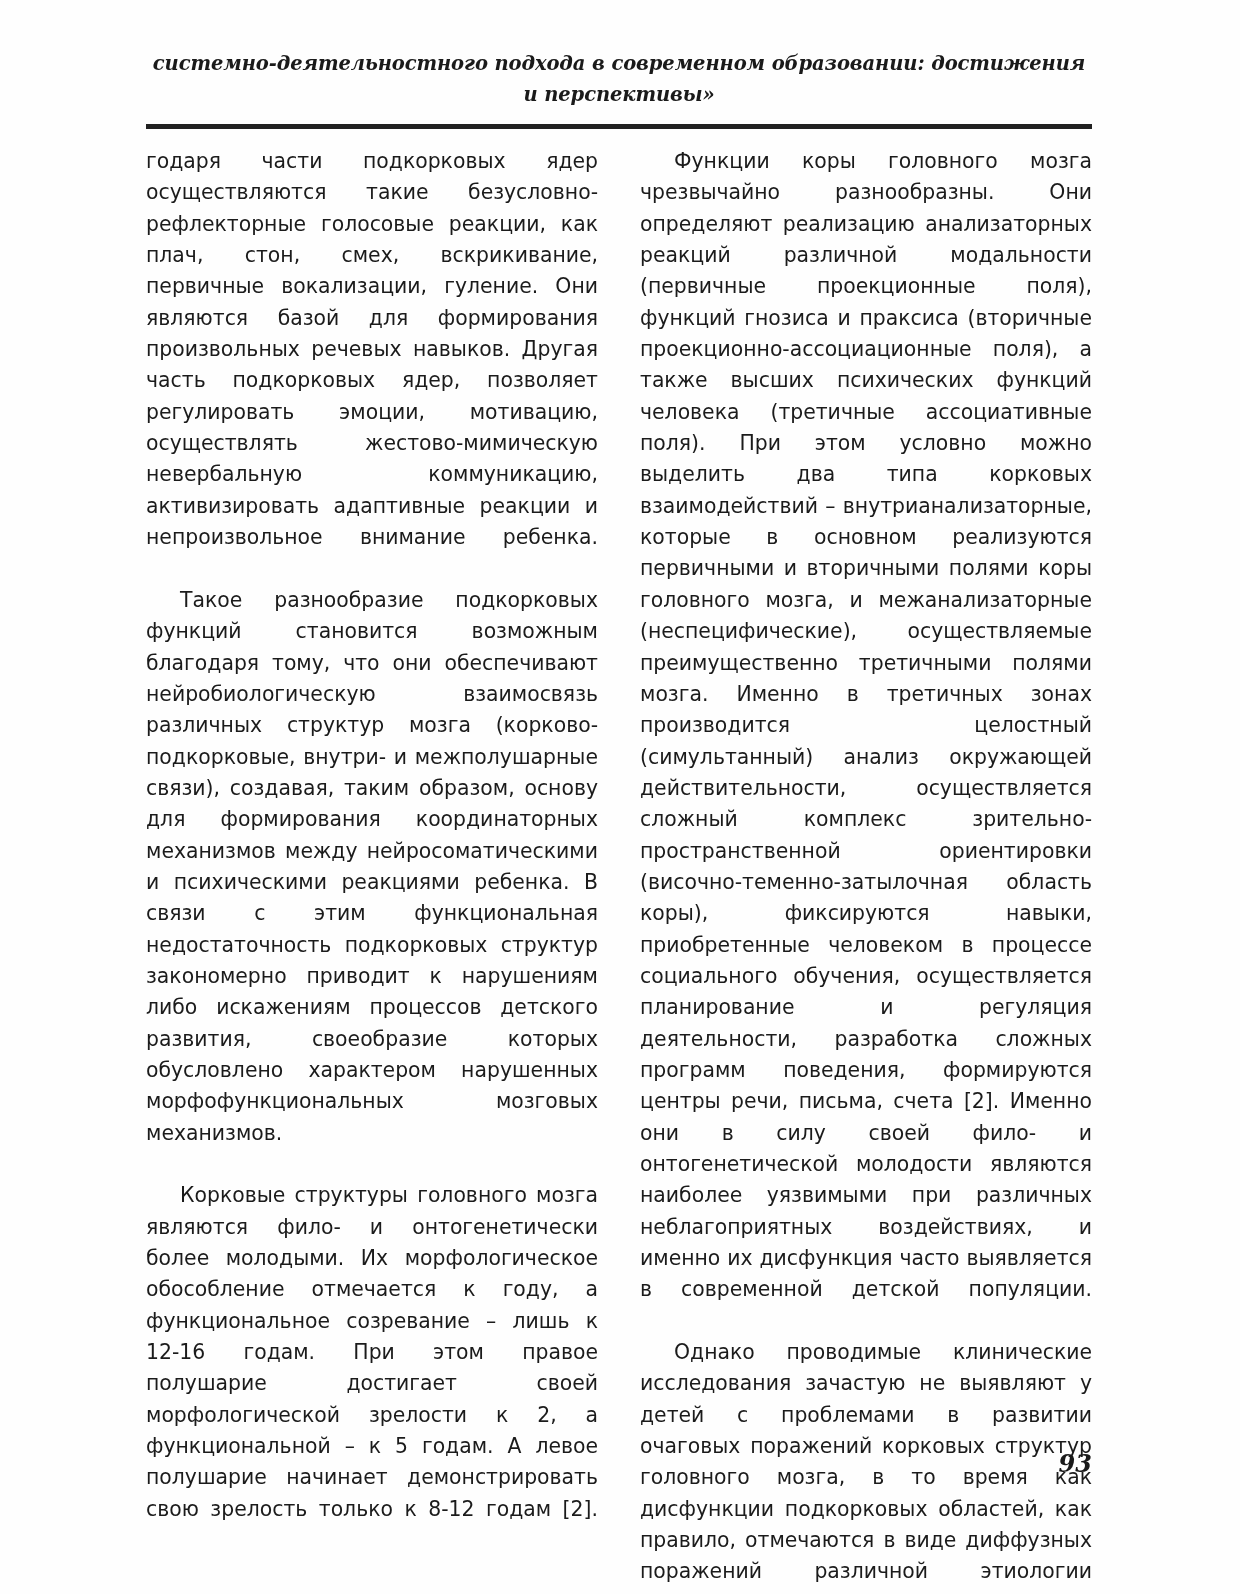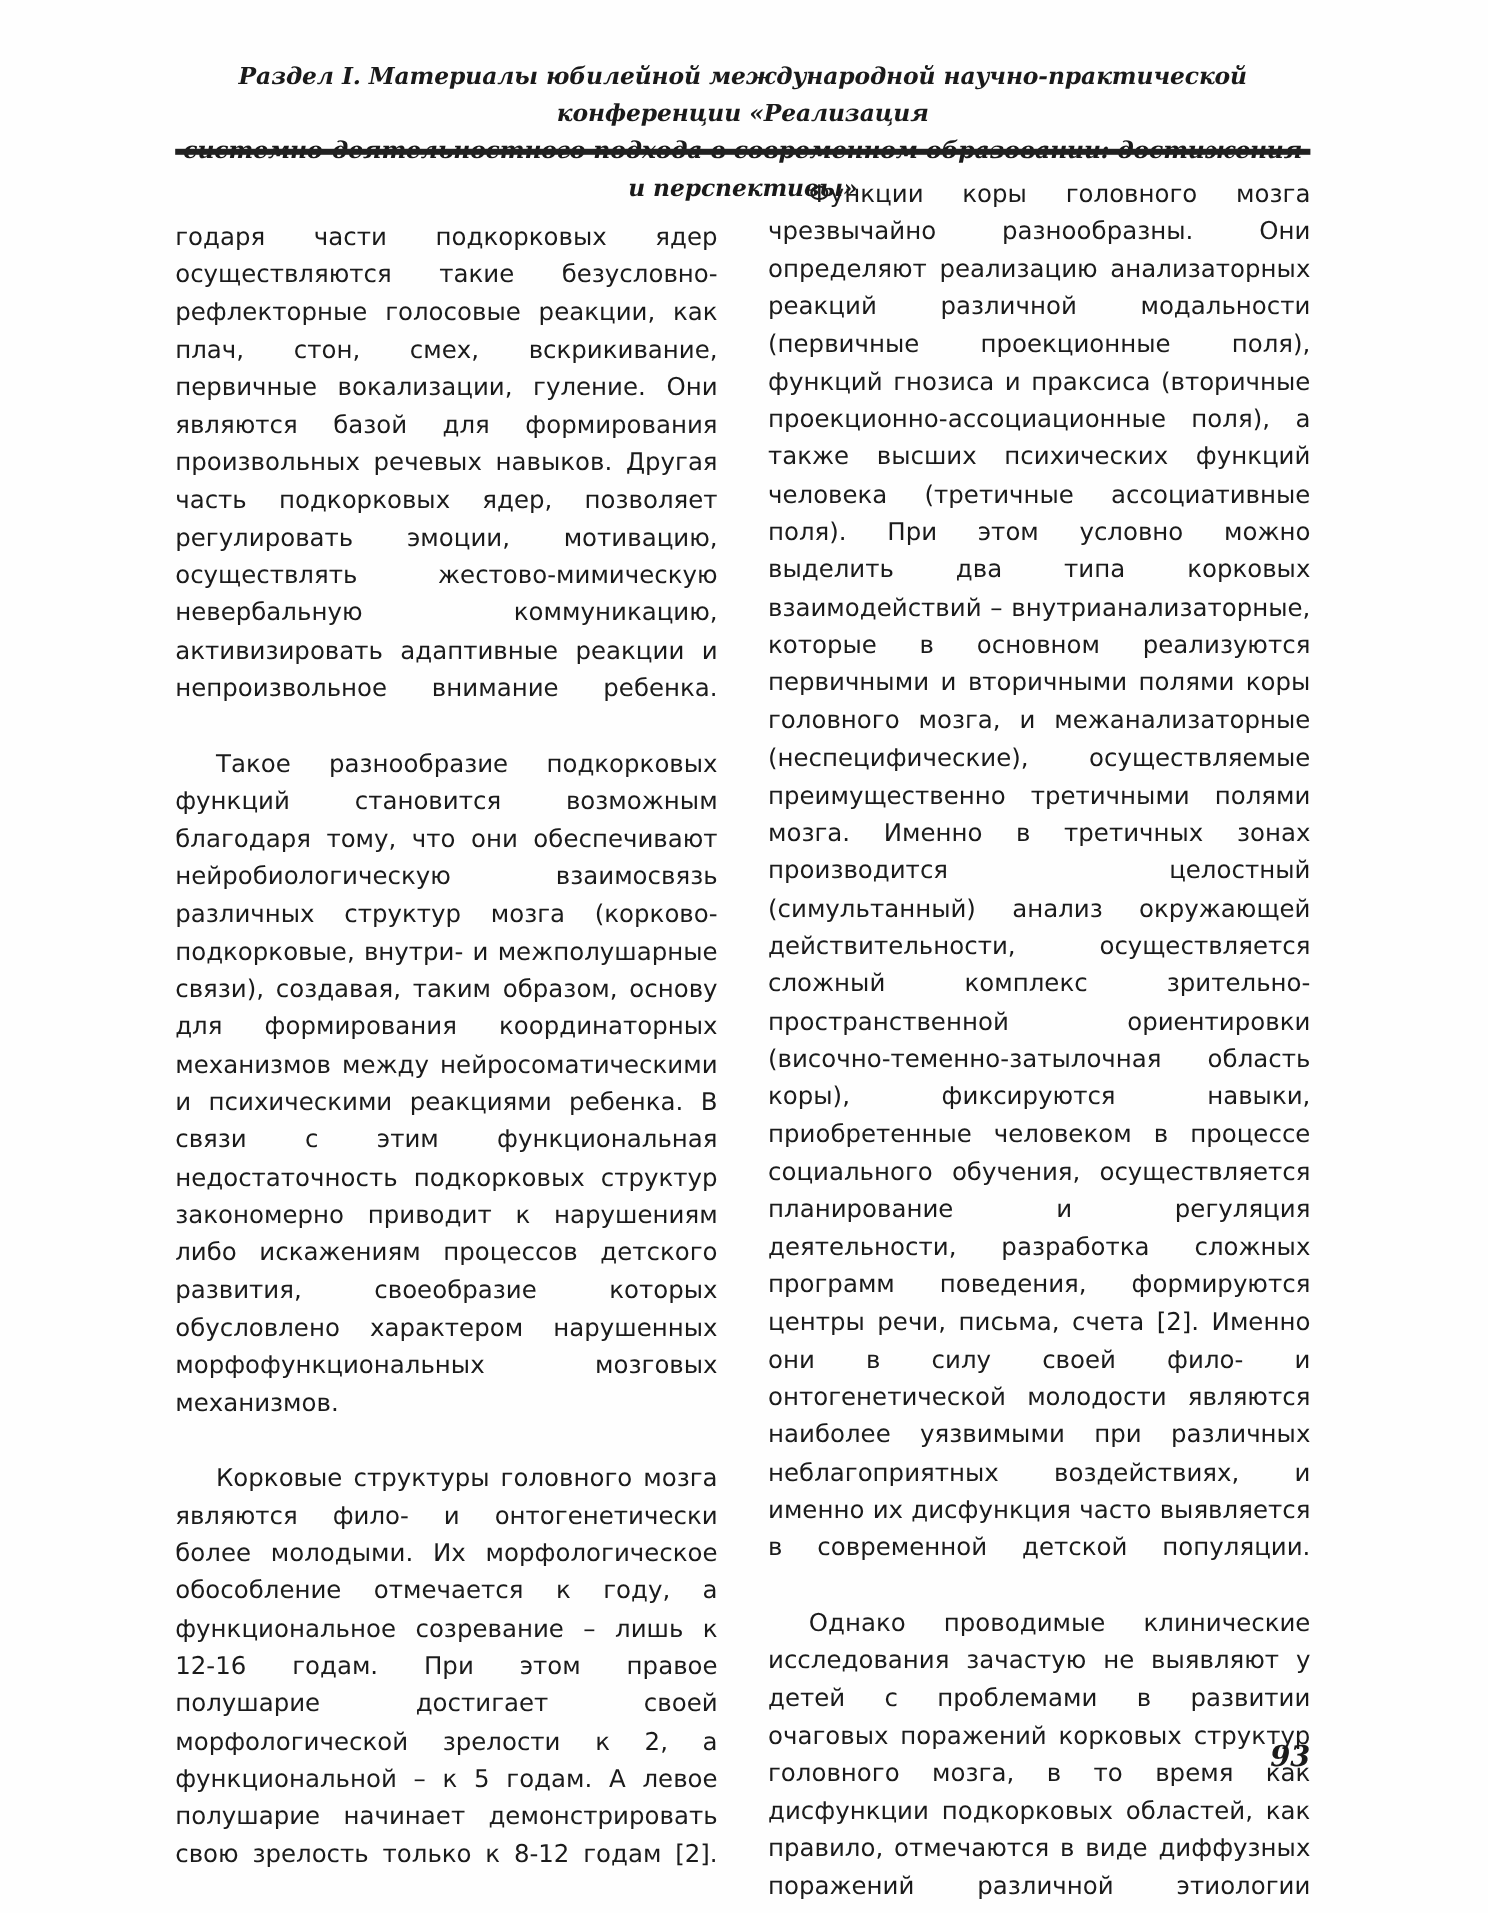--- a/index.html
+++ b/index.html
@@ -73,21 +73,21 @@
     hyphens: none;
   }
   .col-left  { left: 0px; }
   .col-right { left: 494px; }
 
   .col p {
     margin: 0;
     text-indent: 34px;
     text-align: justify;
   }
-  .col p.noindent { text-indent: 0; margin-top: 36px; }
+  .col p.noindent { text-indent: 0; }
   
   .col p:after {
     content: "";
     display: inline-block;
     width: 100%;
   }
 
   
   .folio {
     position: absolute;
@@ -99,21 +99,20 @@
     font-size: 24px;
     color: #1a1a1a;
   }
 </style>
 </head>
 <body>
 
 <div class="page">
 
   <div class="runninghead">
-    <span class="l1">Раздел I. Материалы юбилейной международной научно-практической конференции «Реализация</span>
     <span class="l2">системно-деятельностного подхода в современном образовании: достижения и перспективы»</span>
   </div>
 
   <div class="head-rule"></div>
 
   <div class="columns">
 
     <div class="col col-left">
       <p class="noindent">годаря части подкорковых ядер осуществляются такие безусловно-рефлекторные голосовые реакции, как плач, стон, смех, вскрикивание, первичные вокализации, гуление. Они являются базой для формирования произвольных речевых навыков. Другая часть подкорковых ядер, позволяет регулировать эмоции, мотивацию, осуществлять жестово-мимическую невербальную коммуникацию, активизировать адаптивные реакции и непроизвольное внимание ребенка.</p>
       <p>Такое разнообразие подкорковых функций становится возможным благодаря тому, что они обеспечивают нейробиологическую взаимосвязь различных структур мозга (корково-подкорковые, внутри- и межполушарные связи), создавая, таким образом, основу для формирования координаторных механизмов между нейросоматическими и психическими реакциями ребенка. В связи с этим функциональная недостаточность подкорковых структур закономерно приводит к нарушениям либо искажениям процессов детского развития, своеобразие которых обусловлено характером нарушенных морфофункциональных мозговых механизмов.</p>

